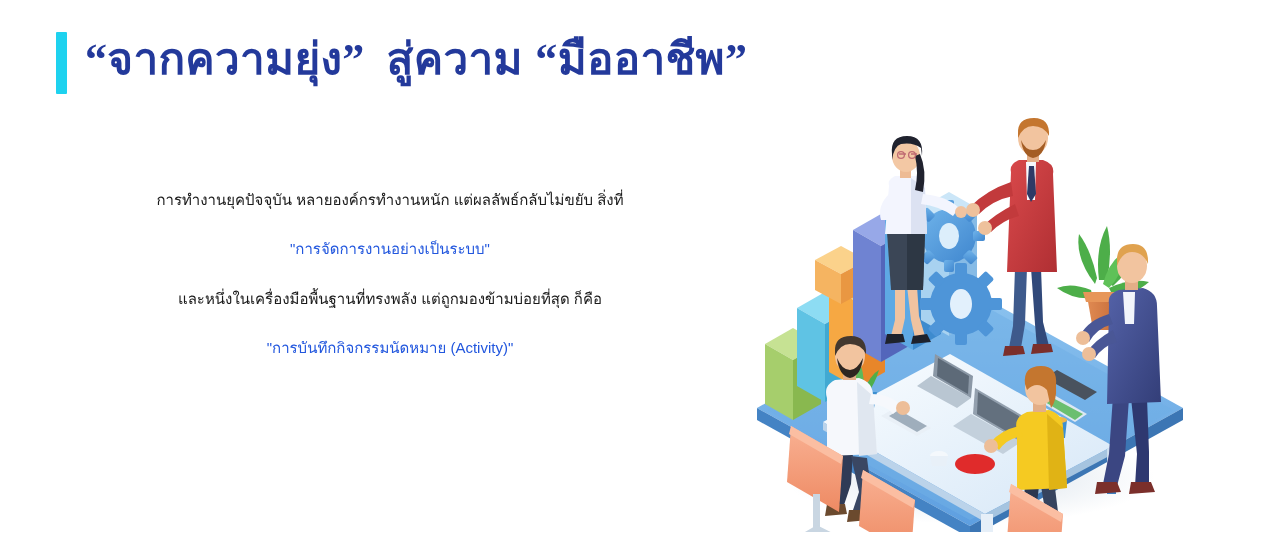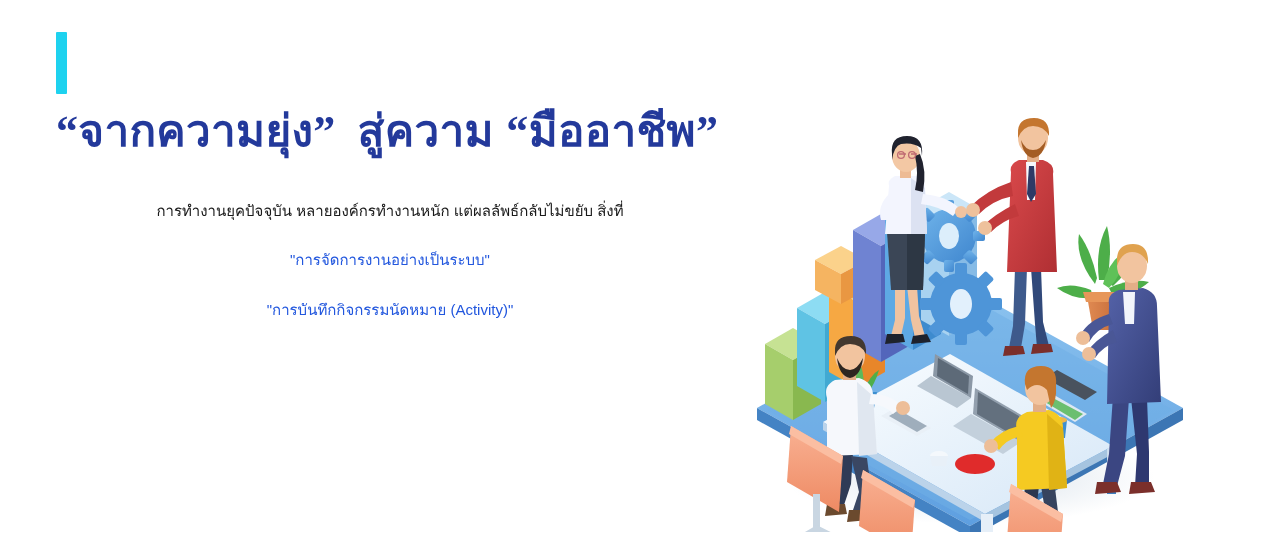--- a/index.html
+++ b/index.html
@@ -15,22 +15,21 @@
     width:1278px; height:534px;
     background:#ffffff;
   }
 
   
   .title-row {
     position:absolute;
     left:56px; top:32px;
     display:flex;
     align-items:stretch;
-    gap:10px;
-    flex-direction:column;
+    gap:18px;
   }
   .accent-bar {
     width:11px;
     min-height:62px;
     background:#1ED2EF;
     border-radius:1px;
     flex:0 0 auto;
   }
   .title-text {
     font-size:44px;
@@ -40,21 +39,21 @@
     white-space:nowrap;
     line-height:1.22;
     font-family:"Liberation Sans","DejaVu Sans",sans-serif;
   }
   .title-text .qm { font-family:"Liberation Serif","DejaVu Serif",serif; }
   .title-gap { display:inline-block; width:22px; }
 
   
   .copy {
     position:absolute;
-    left:60px; top:199px;
+    left:60px; top:188px;
     width:660px;
     text-align:center;
   }
   .copy p {
     font-size:15px;
     line-height:1.55;
     color:#1a1a1a;
     margin:0 0 26px 0;
     font-family:"Liberation Sans","DejaVu Sans",sans-serif;
   }
@@ -80,20 +79,21 @@
   <div class="title-row">
     <div class="accent-bar"></div>
     <div class="title-text">
       <span class="qm">“</span><span>จากความยุ่ง</span><span class="qm">”</span><span class="title-gap"></span><span>สู่ความ</span>&nbsp;<span class="qm">“</span><span>มืออาชีพ</span><span class="qm">”</span>
     </div>
   </div>
 
   <div class="copy">
     <p>การทำงานยุคปัจจุบัน หลายองค์กรทำงานหนัก แต่ผลลัพธ์กลับไม่ขยับ สิ่งที่</p>
     <p class="accent">"การจัดการงานอย่างเป็นระบบ"</p>
+    <p>และหนึ่งในเครื่องมือพื้นฐานที่ทรงพลัง แต่ถูกมองข้ามบ่อยที่สุด ก็คือ</p>
     <p class="accent">"การบันทึกกิจกรรมนัดหมาย (Activity)"</p>
   </div>
 
   <div class="illus">
     <svg viewBox="0 0 470 424" xmlns="http://www.w3.org/2000/svg">
       <defs>
         <linearGradient id="gFloorTop" x1="0" y1="0" x2="0" y2="1">
           <stop offset="0" stop-color="#8CC3EF"></stop>
             <stop offset="1" stop-color="#5E9FE0"></stop>
         </linearGradient>

